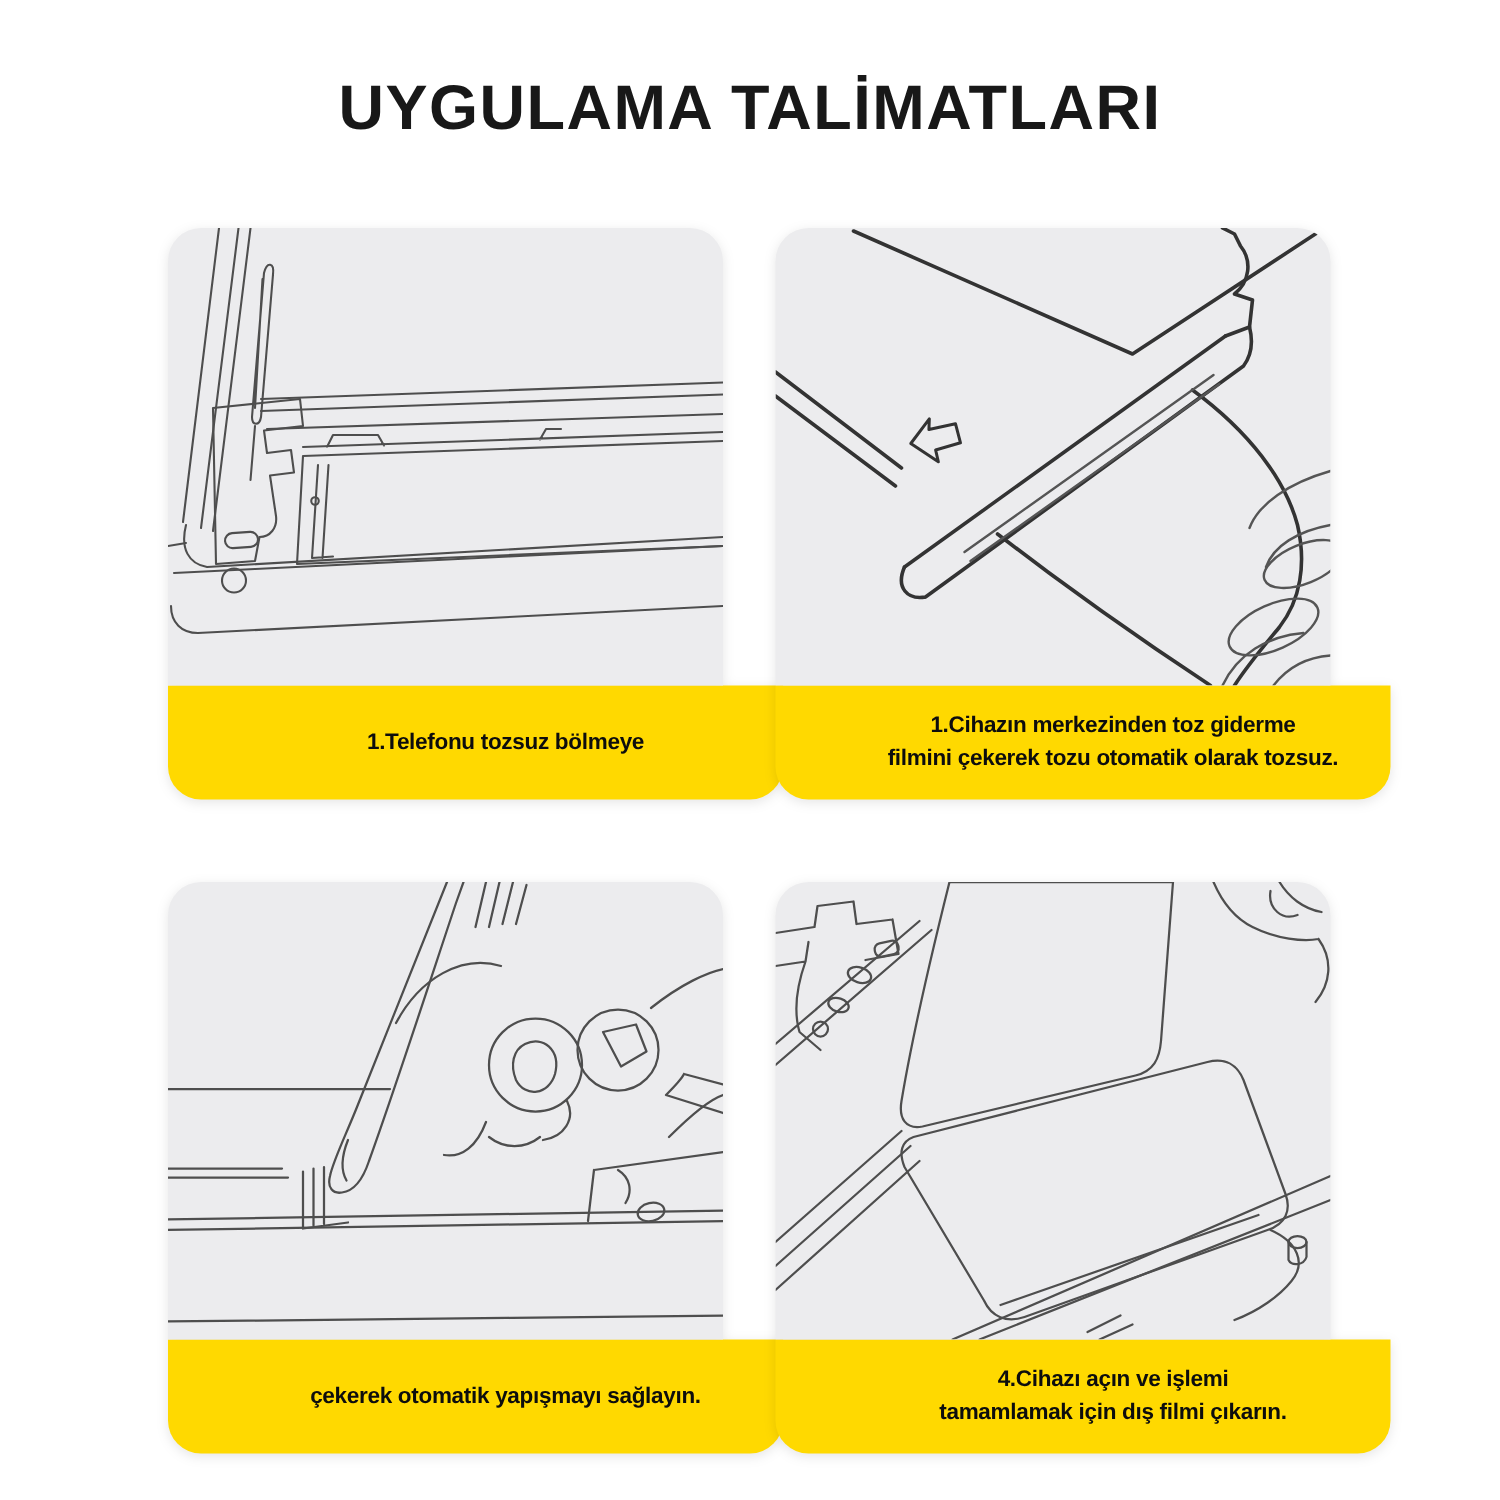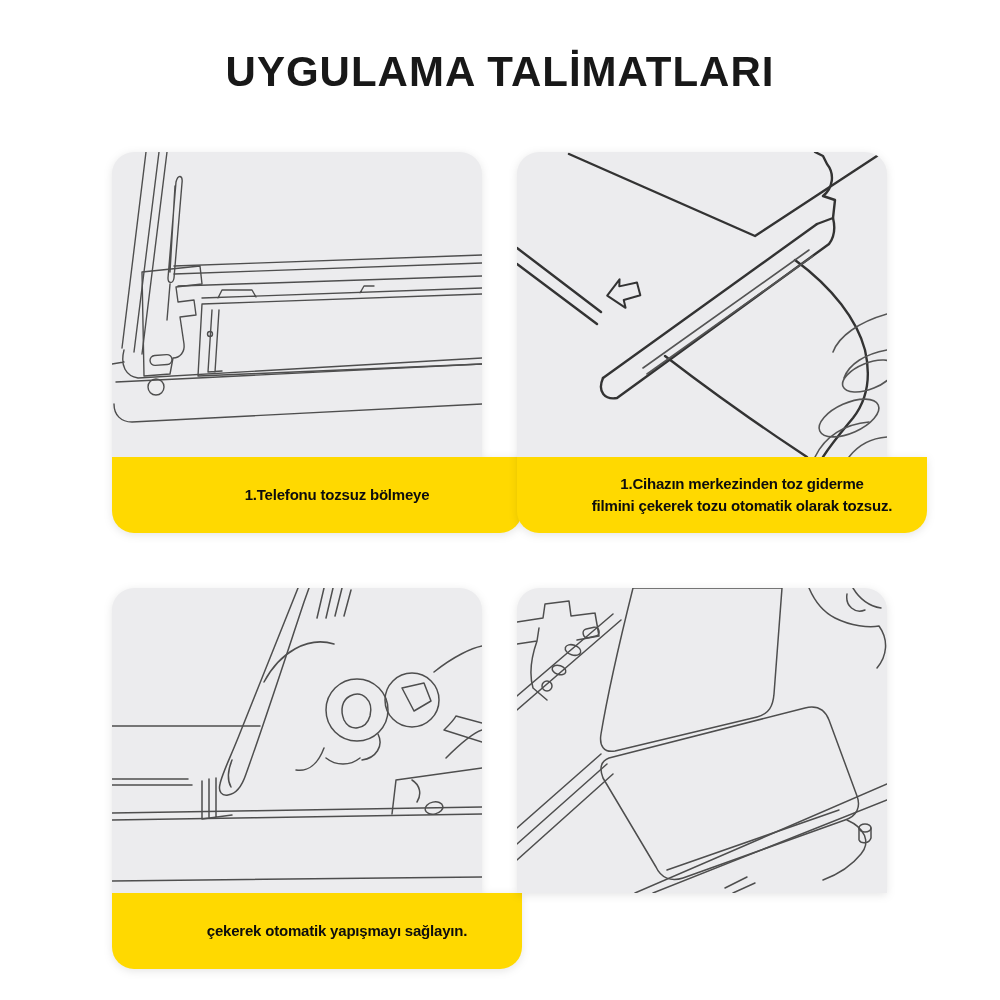--- a/index.html
+++ b/index.html
@@ -136,15 +136,19 @@
           <path d="M330,232 C348,240 354,254 344,266 C336,276 322,286 306,292"></path>
           <g>
             <ellipse cx="348" cy="240" rx="6" ry="4"></ellipse>
             <path d="M342,240 L342,252 M354,240 L354,250 M342,252 C344,256 352,256 354,250"></path>
           </g>
           <path d="M292,0 C298,14 306,24 318,30 M318,30 C334,38 352,40 362,38 M362,38 C372,52 370,68 360,80 M336,0 C342,10 352,18 364,20 M330,6 C328,18 338,26 348,22"></path>
           <path d="M208,300 L230,289 M216,305 L238,295"></path>
         </g>
       </svg>
     </div>
+    <div class="caption">
+      <div>4.Cihazı açın ve işlemi</div>
+      <div>tamamlamak için dış filmi çıkarın.</div>
+    </div>
   </div>
 
 </div>
 
 </body></html>

